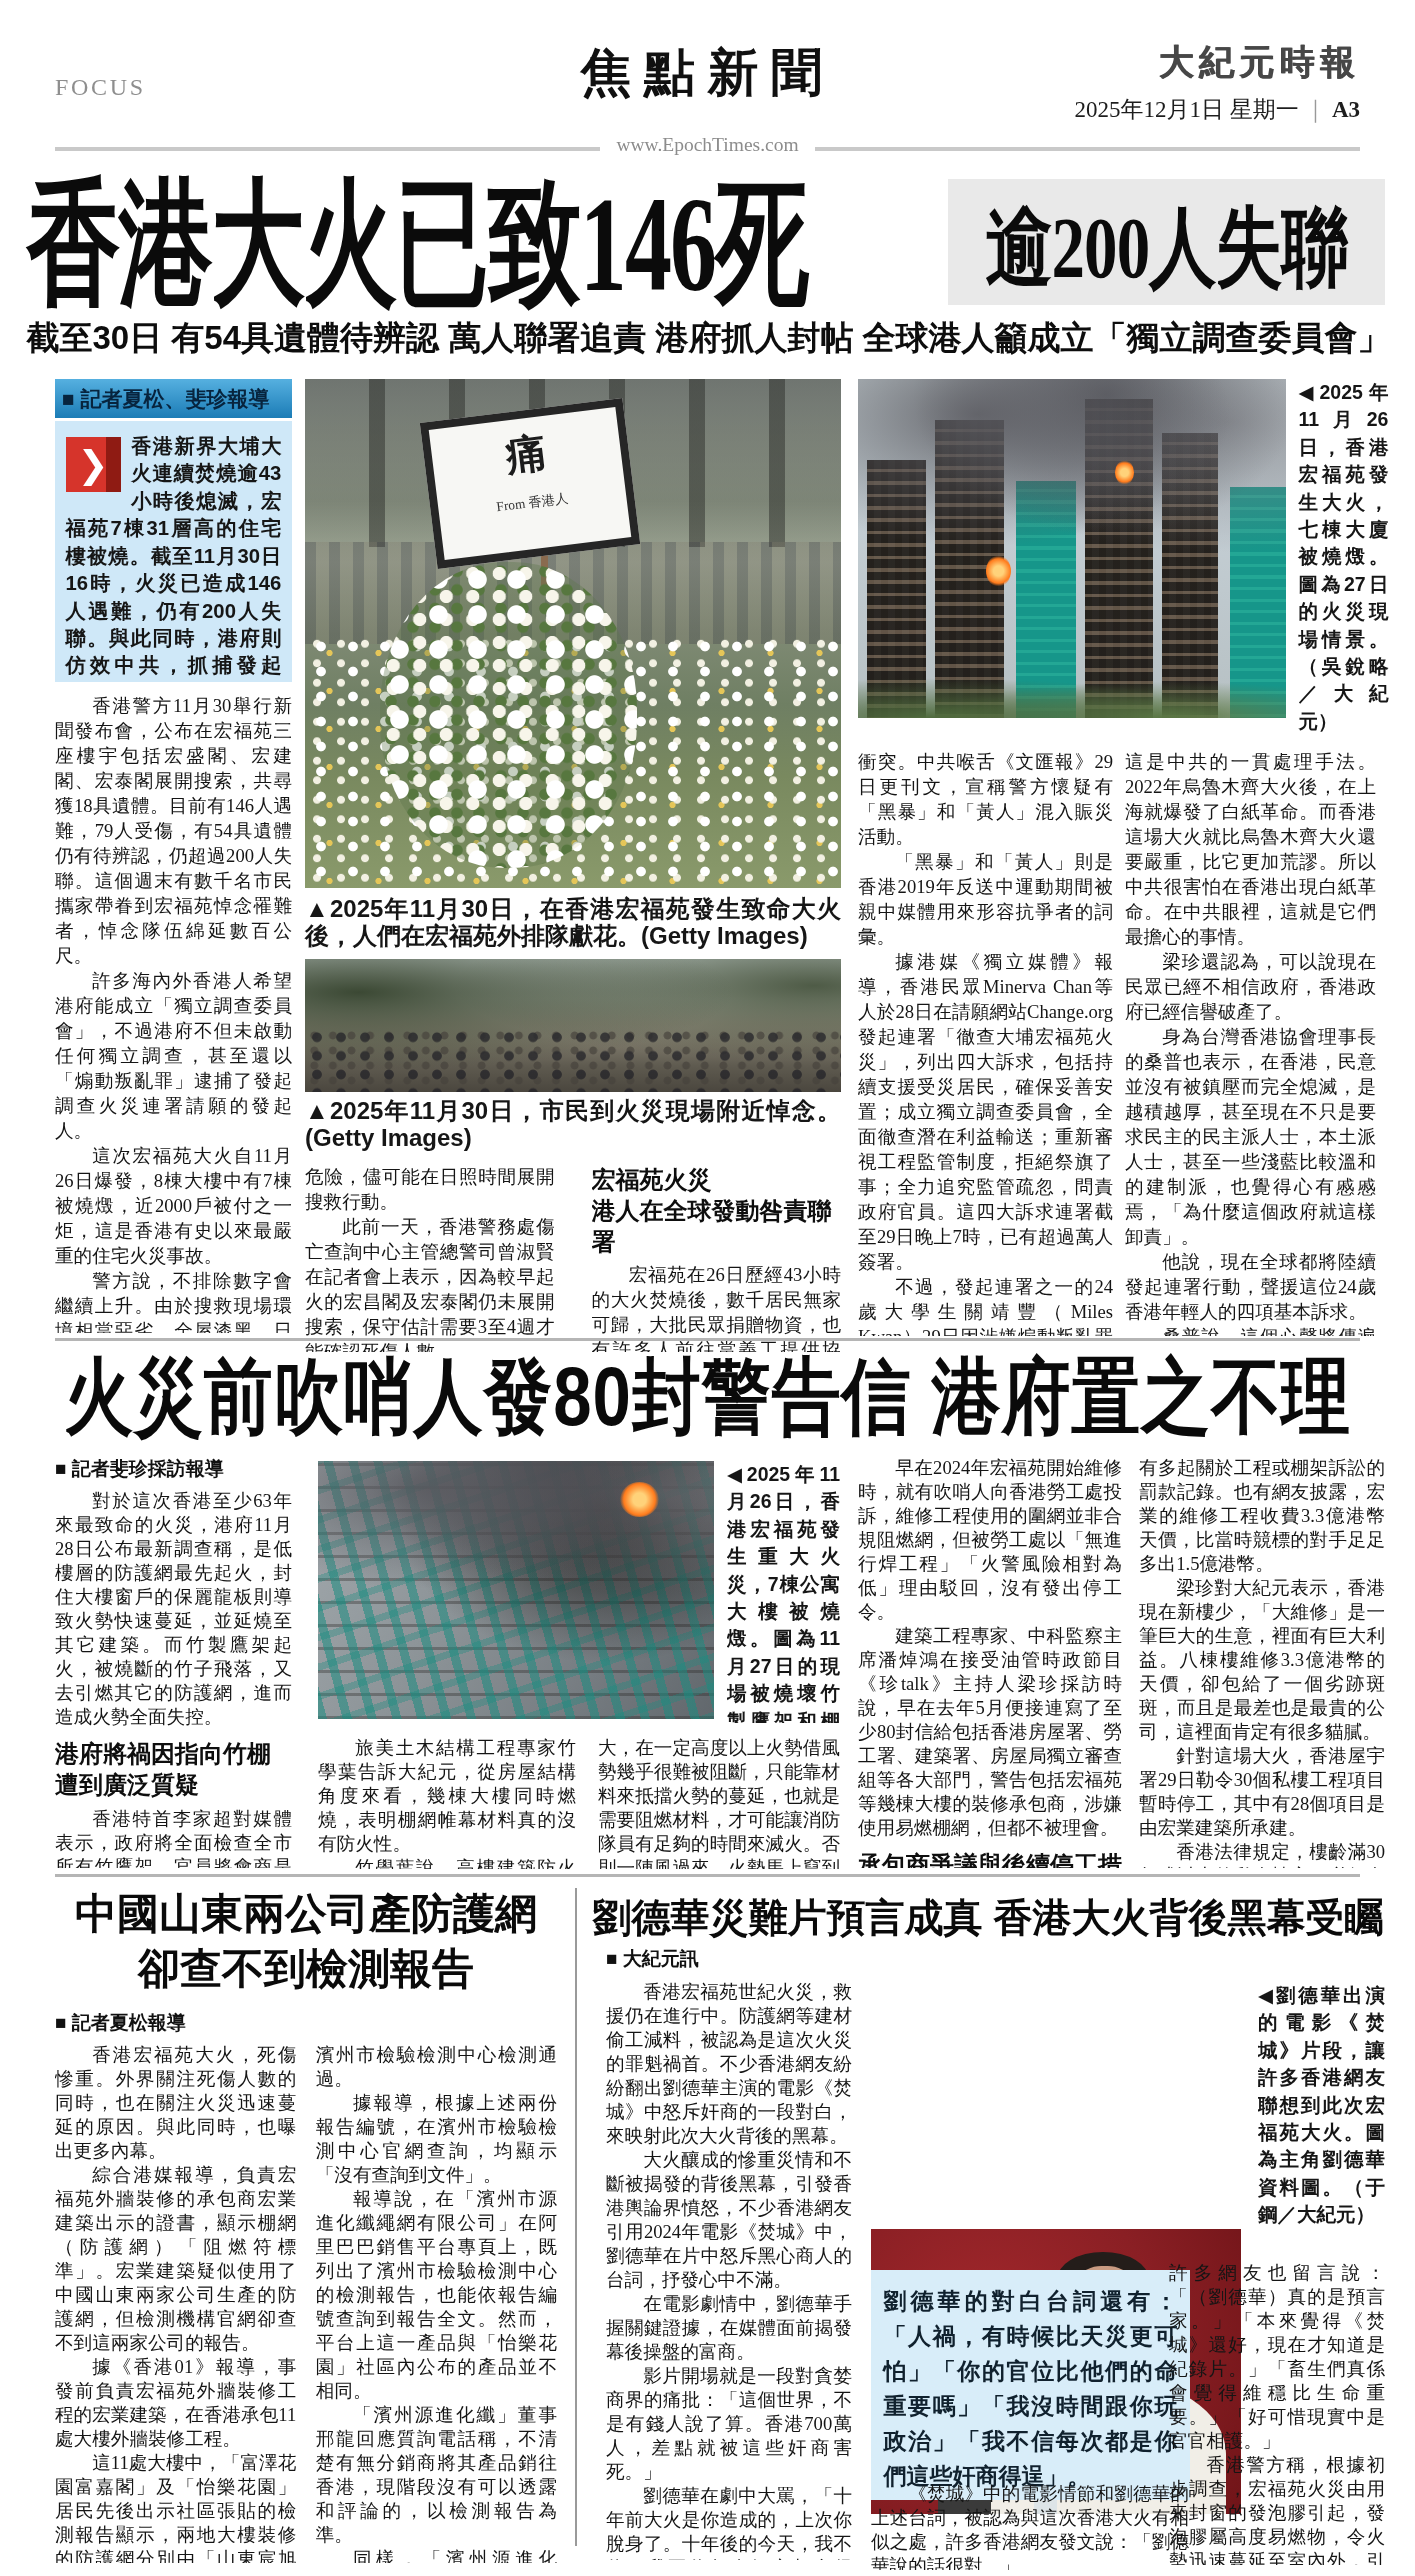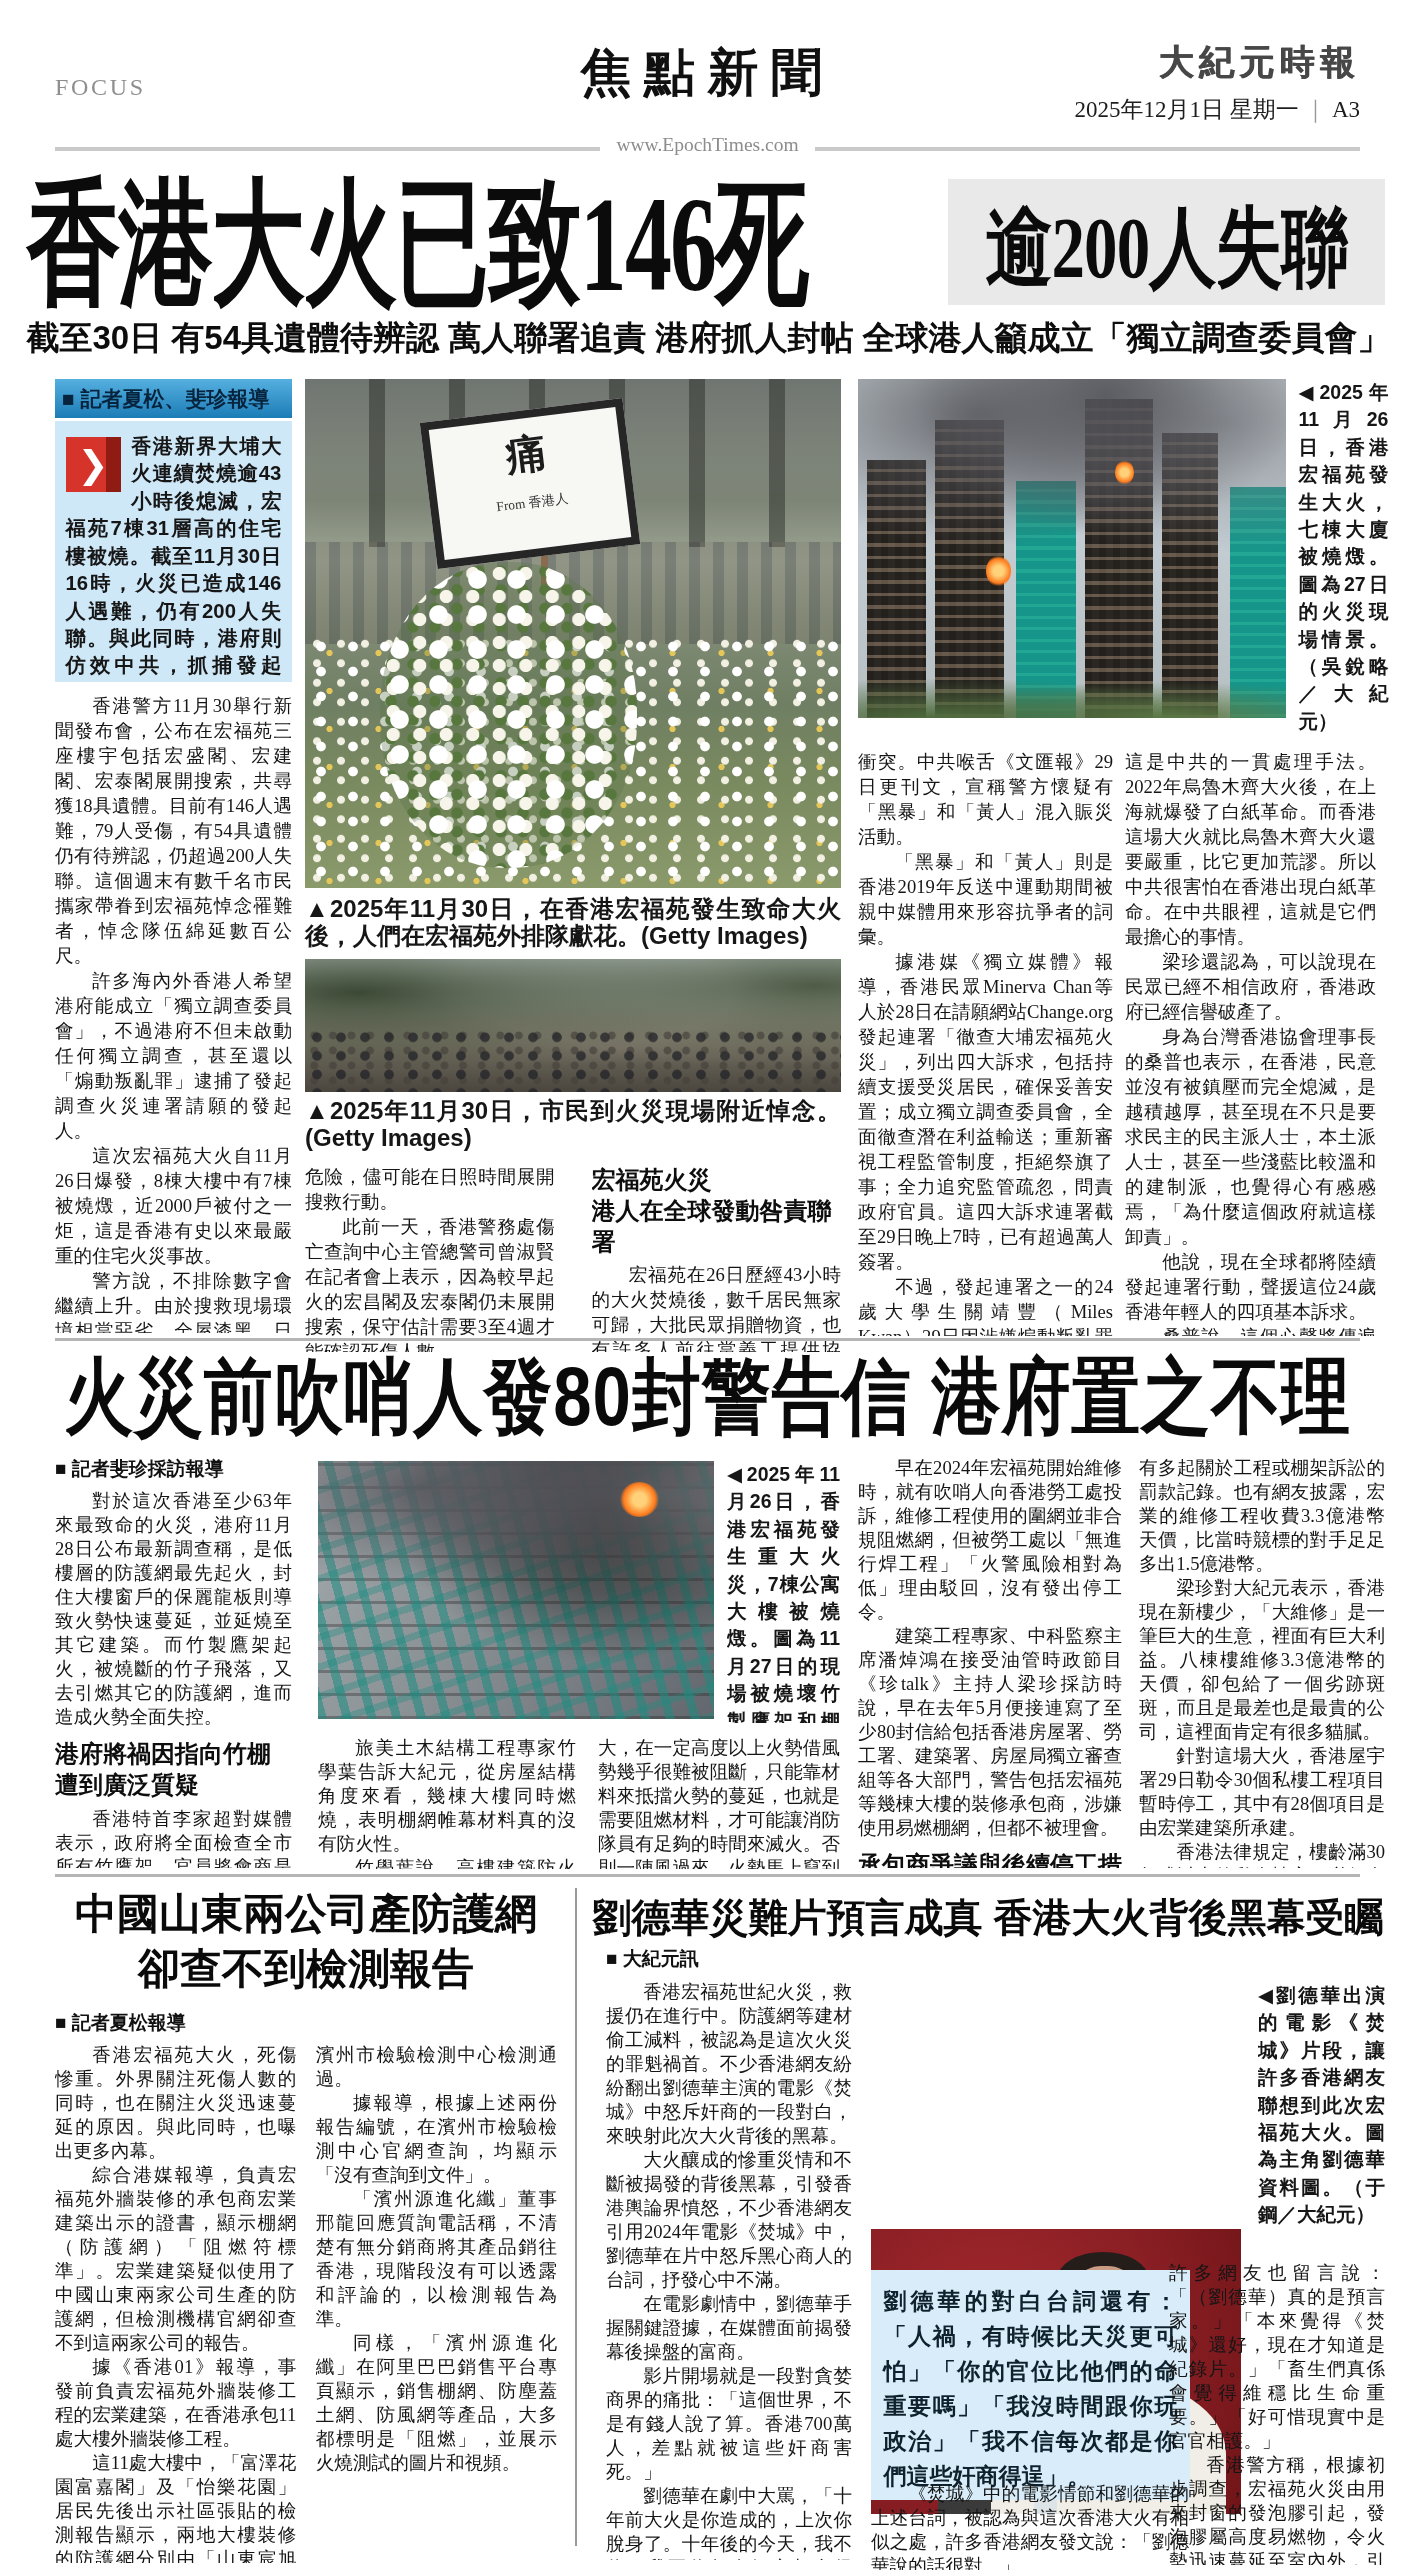--- a/index.html
+++ b/index.html
@@ -7,21 +7,21 @@
         font-family:"Liberation Serif","DejaVu Serif",serif;color:#141414;}
   .abs{position:absolute;}
   .sans{font-family:"Liberation Sans","DejaVu Sans",sans-serif;}
   .serif{font-family:"Liberation Serif","DejaVu Serif",serif;}
 
   
   .focus{left:55px;top:74px;font-size:24px;color:#8e8e8e;letter-spacing:2.7px;}
   .sect-title{left:0;right:0;top:39px;text-align:center;font-weight:900;font-size:51px;letter-spacing:12.4px;color:#101010;}
   .masthead{right:55px;top:39px;font-weight:900;font-size:35px;letter-spacing:5.3px;color:#474747;text-shadow:0.9px 0 0 #474747;}
   .dateline{right:55px;top:94px;font-size:23px;color:#1d1d1d;}
-  .dateline b{font-weight:400;}
+  .dateline b{font-weight:700;}
   .pgsep{color:#999;margin:0 5.3px;}
   .hdr-rule{left:55px;right:55px;top:147px;height:3.5px;background:#c9c9c9;}
   .site-wrap{left:0;right:0;top:134px;text-align:center;}
   .site-wrap span{background:#ffffff;padding:0 16px;font-size:19.5px;color:#8c8c8c;}
 
   
   .h1-main{left:26.5px;top:175px;white-space:nowrap;}
   .h1-main span{display:inline-block;font-weight:900;font-size:94px;letter-spacing:-1.8px;color:#0b0b0b;
                 transform:scaleY(1.45);transform-origin:top left;line-height:1;}
   .h1-tag{left:948px;top:179px;width:437px;height:126px;background:#e9e9e9;text-align:center;}
@@ -294,20 +294,21 @@
   <div class="abs" style="left:55px;top:2043px;width:502px;height:520px;display:flex;gap:19.5px;overflow:hidden;">
     <div class="col dense" style="width:242px;">
       <p class="para">香港宏福苑大火，死傷慘重。外界關注死傷人數的同時，也在關注火災迅速蔓延的原因。與此同時，也曝出更多內幕。</p>
       <p class="para">綜合港媒報導，負責宏福苑外牆裝修的承包商宏業建築出示的證書，顯示棚網（防護網）「阻燃符標準」。宏業建築疑似使用了中國山東兩家公司生產的防護網，但檢測機構官網卻查不到這兩家公司的報告。</p>
       <p class="para">據《香港01》報導，事發前負責宏福苑外牆裝修工程的宏業建築，在香港承包11處大樓外牆裝修工程。</p>
       <p class="para">這11處大樓中，「富澤花園富嘉閣」及「怡樂花園」居民先後出示社區張貼的檢測報告顯示，兩地大樓裝修的防護網分別由「山東宸旭化纖繩網有限公司」及「濱州市源進化纖繩網有限公司」生產，品名為「阻燃密目網」，且都由山東省</p>
     </div>
     <div class="col dense" style="width:242px;">
       <p class="para cont">濱州市檢驗檢測中心檢測通過。</p>
       <p class="para">據報導，根據上述兩份報告編號，在濱州市檢驗檢測中心官網查詢，均顯示「沒有查詢到文件」。</p>
+      <p class="para">報導說，在「濱州市源進化纖繩網有限公司」在阿里巴巴銷售平台專頁上，既列出了濱州市檢驗檢測中心的檢測報告，也能依報告編號查詢到報告全文。然而，平台上這一產品與「怡樂花園」社區內公布的產品並不相同。</p>
       <p class="para">「濱州源進化纖」董事邢龍回應質詢電話稱，不清楚有無分銷商將其產品銷往香港，現階段沒有可以透露和評論的，以檢測報告為準。</p>
       <p class="para">同樣，「濱州源進化纖」在阿里巴巴銷售平台專頁顯示，銷售棚網、防塵蓋土網、防風網等產品，大多都標明是「阻燃」，並展示火燒測試的圖片和視頻。</p>
 
     </div>
   </div>
 
   <div class="abs h4" style="left:591px;top:1893px;width:794px;">劉德華災難片預言成真 香港大火背後黑幕受矚</div>
   <div class="abs byline" style="left:606px;top:1946px;">■ 大紀元訊</div>
 
   <div class="abs col dense" style="left:606px;top:1980px;width:246px;height:580px;">

